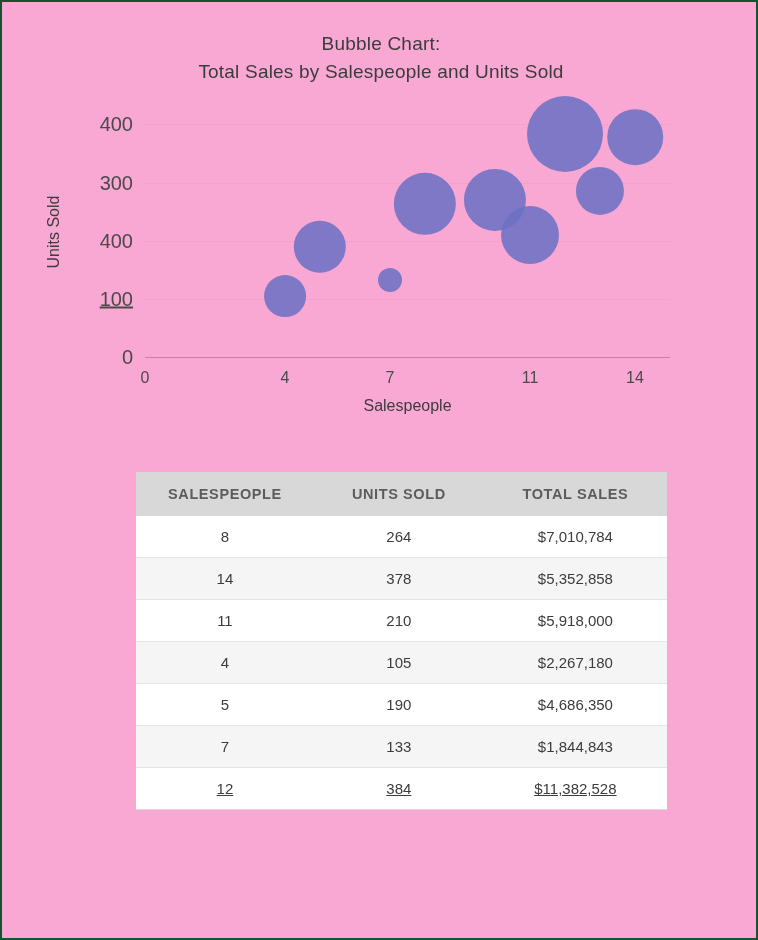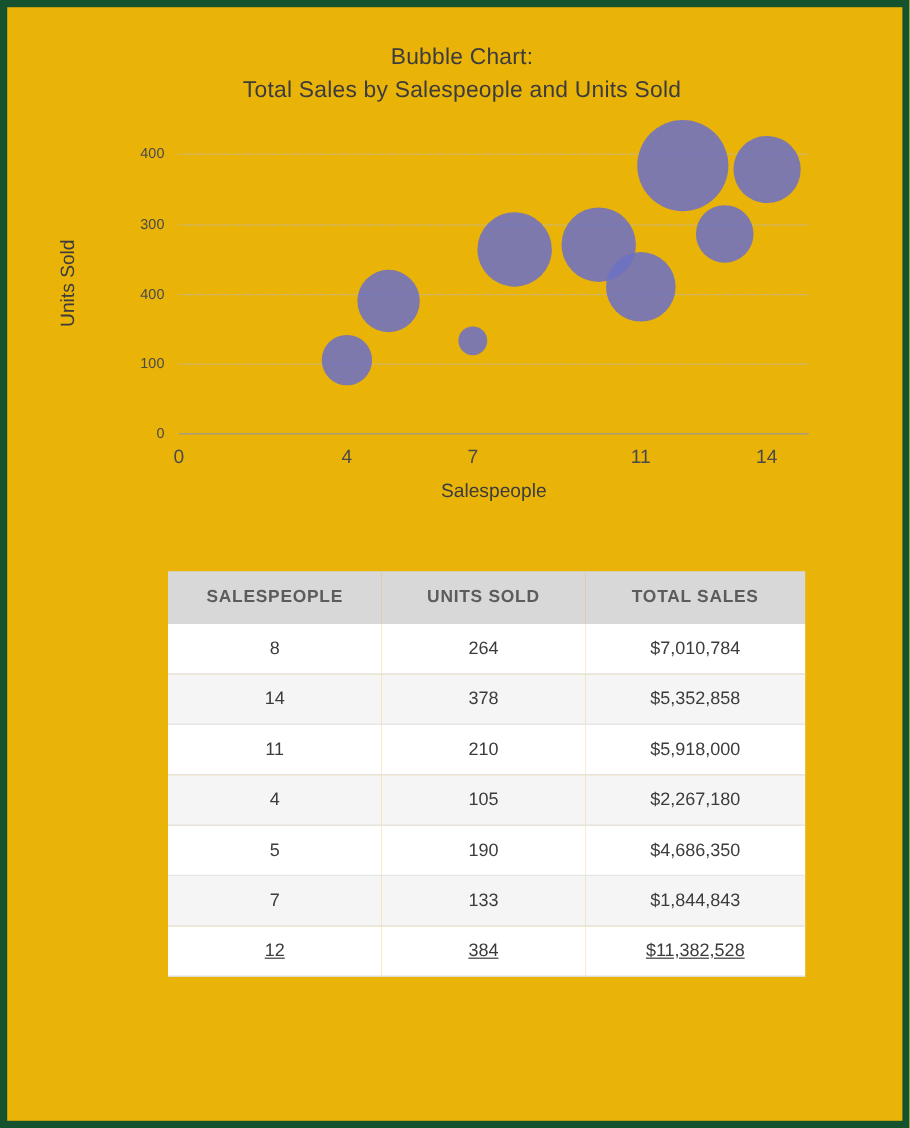--- a/index.html
+++ b/index.html
@@ -12,22 +12,22 @@
     background: #ffffff;
     font-family: "Liberation Sans", sans-serif;
     color: #3b3b3b;
     overflow: hidden;
   }
   .page {
     position: relative;
     width: 758px;
     height: 940px;
     box-sizing: border-box;
-    border: 6px solid #14532d;
-    background: #eab308;
+    border: 2px solid #14532d;
+    background: #f9a8d4;
   }
 
   
   .chart-title {
     position: absolute;
     top: 28px;
     left: 0;
     width: 758px;
     text-align: center;
     font-size: 19px;
@@ -65,21 +65,21 @@
     left: 0;
     width: 525px;
     height: 0;
     border-top: 1px solid #9a9a9a;
   }
   .ytick {
     position: absolute;
     right: 100%;
     margin-right: 12px;
     transform: translateY(-50%);
-    font-size: 12px;
+    font-size: 20px;
     color: #4a4a4a;
     white-space: nowrap;
   }
   .xtick {
     position: absolute;
     top: 262px;
     transform: translateX(-50%);
     font-size: 16px;
     color: #4a4a4a;
     white-space: nowrap;
@@ -160,21 +160,21 @@
   </div>
 
   <div class="chart-wrap">
     <div class="axis-label-y">Units Sold</div>
     <div class="plot">
 
       <div id="grid-layer">
           <div class="axis-x-line" style="top: 250px;"></div>
           <div class="ytick" style="top: 250px;">0</div>
           <div class="gridline" style="top: 191.86px;"></div>
-          <div class="ytick" style="top: 191.86px;">100</div>
+          <div class="ytick" style="top: 191.86px; text-decoration: underline;">100</div>
           <div class="gridline" style="top: 133.721px;"></div>
           <div class="ytick" style="top: 133.721px;">400</div>
           <div class="gridline" style="top: 75.5814px;"></div>
           <div class="ytick" style="top: 75.5814px;">300</div>
           <div class="gridline" style="top: 17.4419px;"></div>
           <div class="ytick" style="top: 17.4419px;">400</div>
         </div>
       <div id="bubble-layer">
           <div class="bubble" style="left: 280px; top: 96.5116px; width: 62.2698px; height: 62.2698px; background: rgb(109, 113, 196);"></div>
           <div class="bubble" style="left: 490px; top: 30.2326px; width: 55.5364px; height: 55.5364px; background: rgb(109, 113, 196);"></div>

